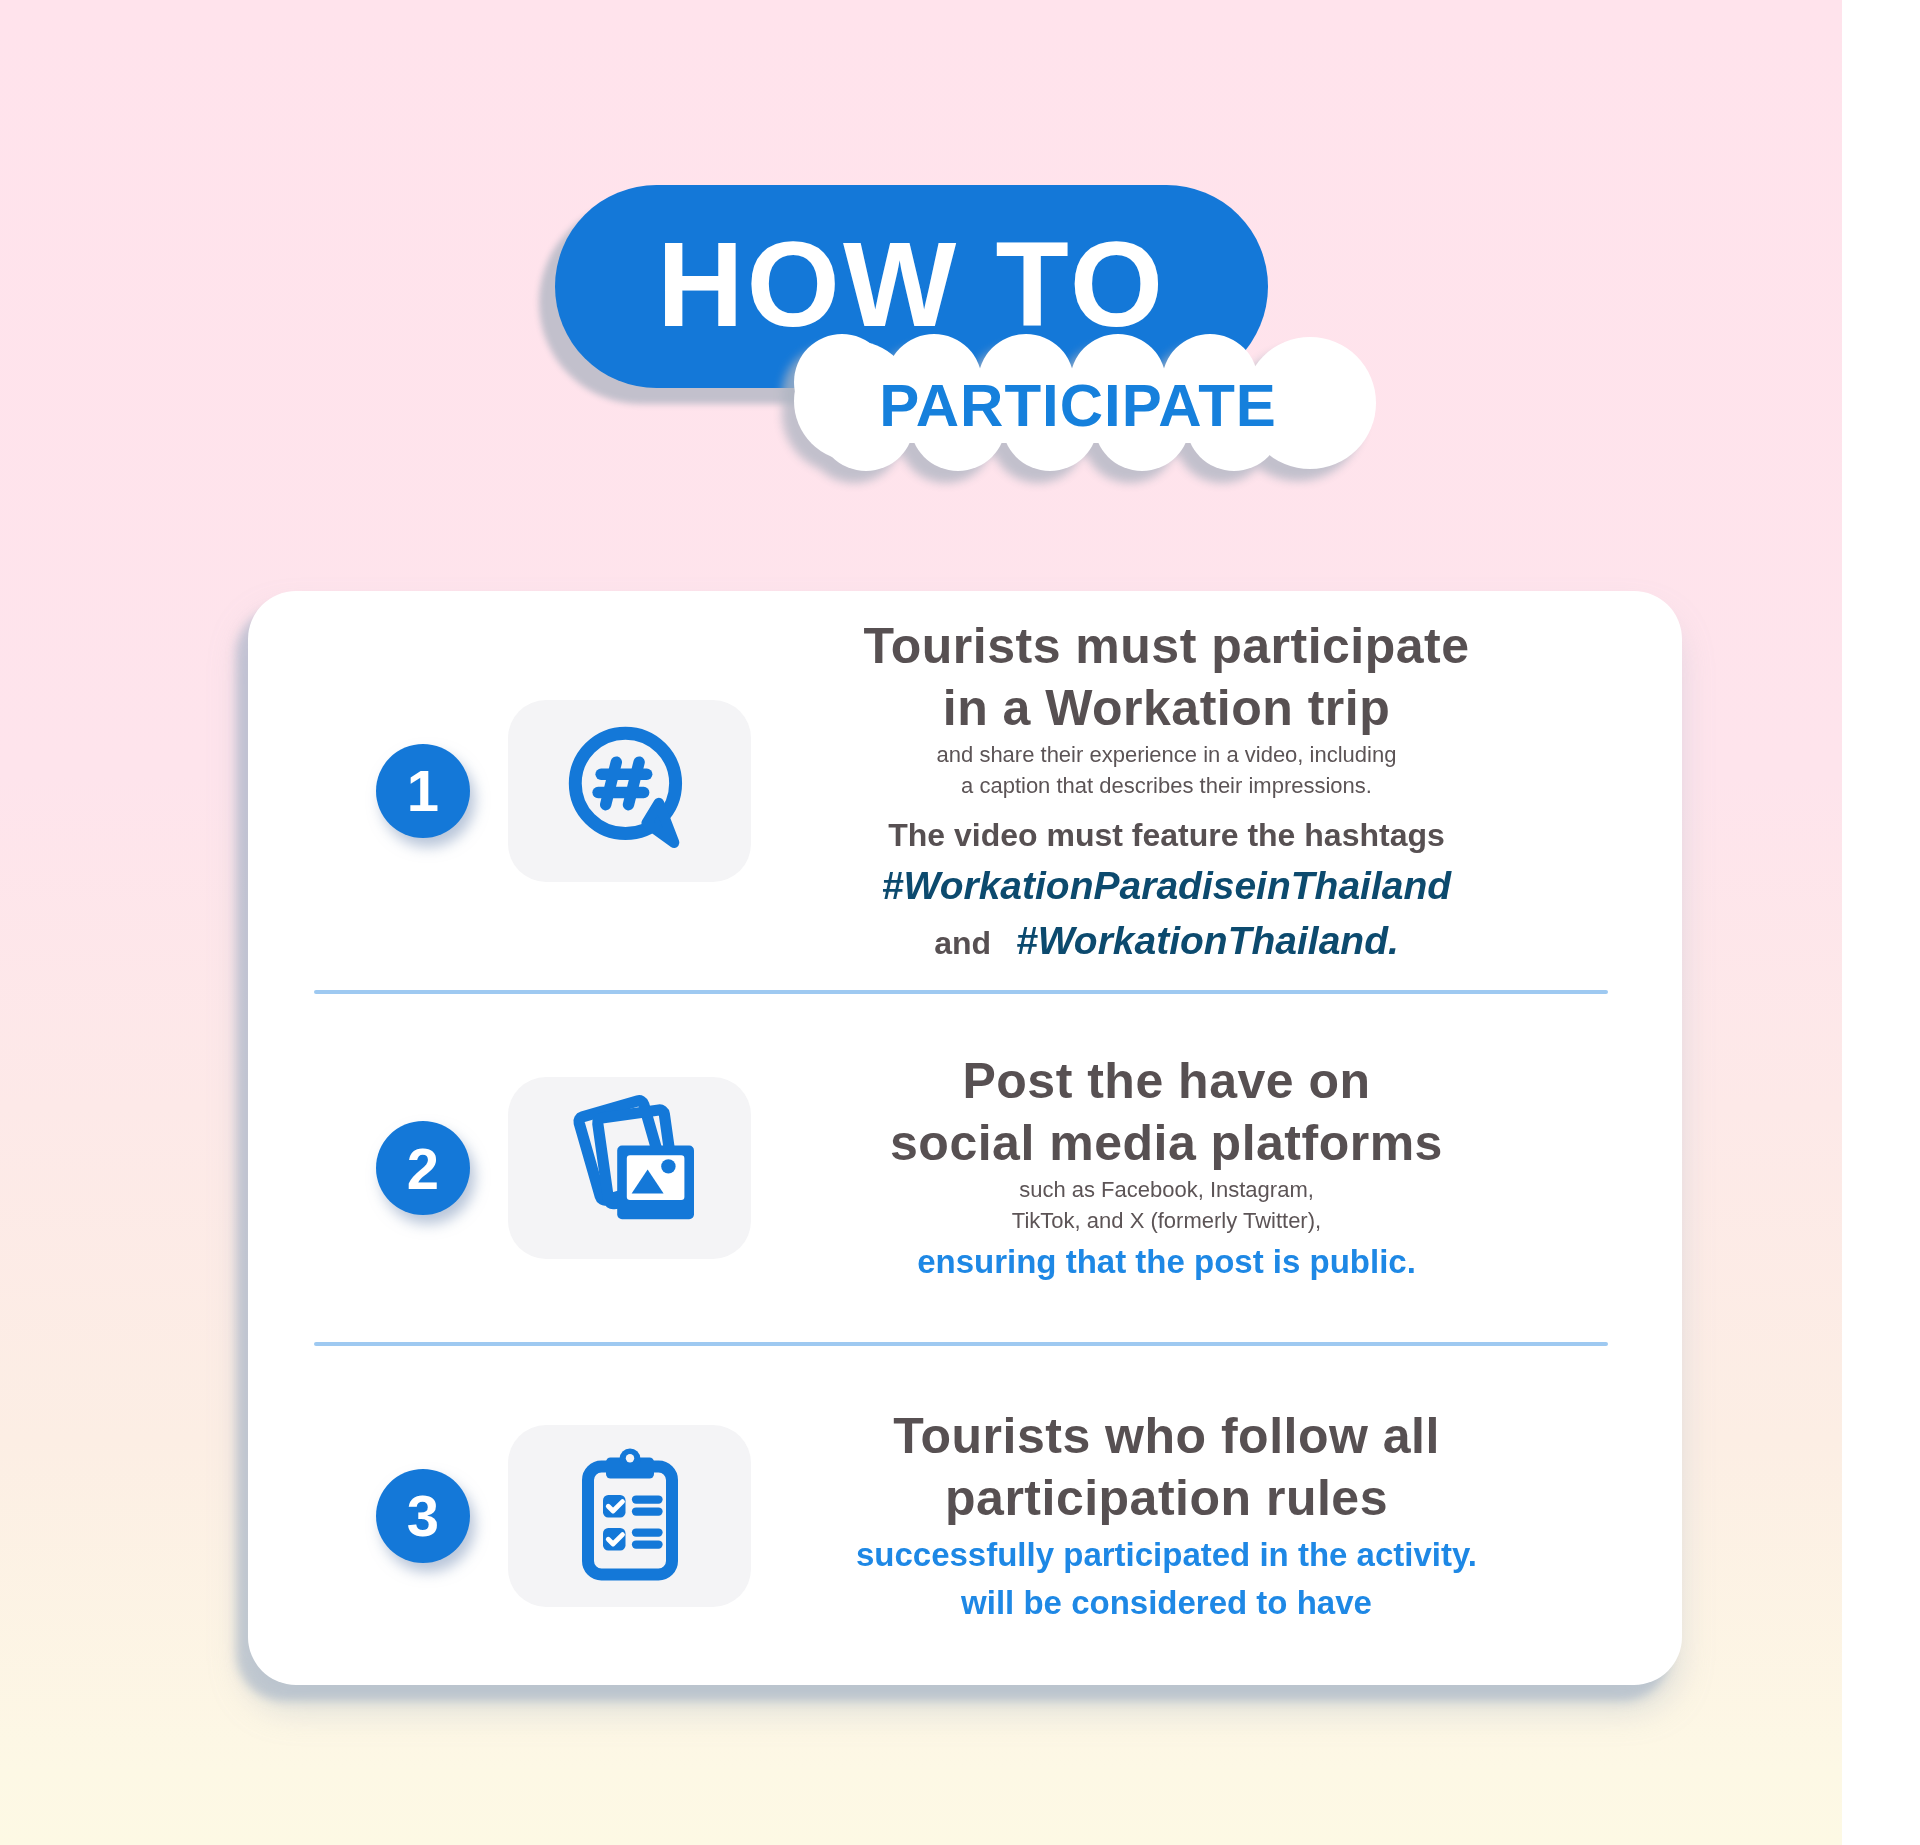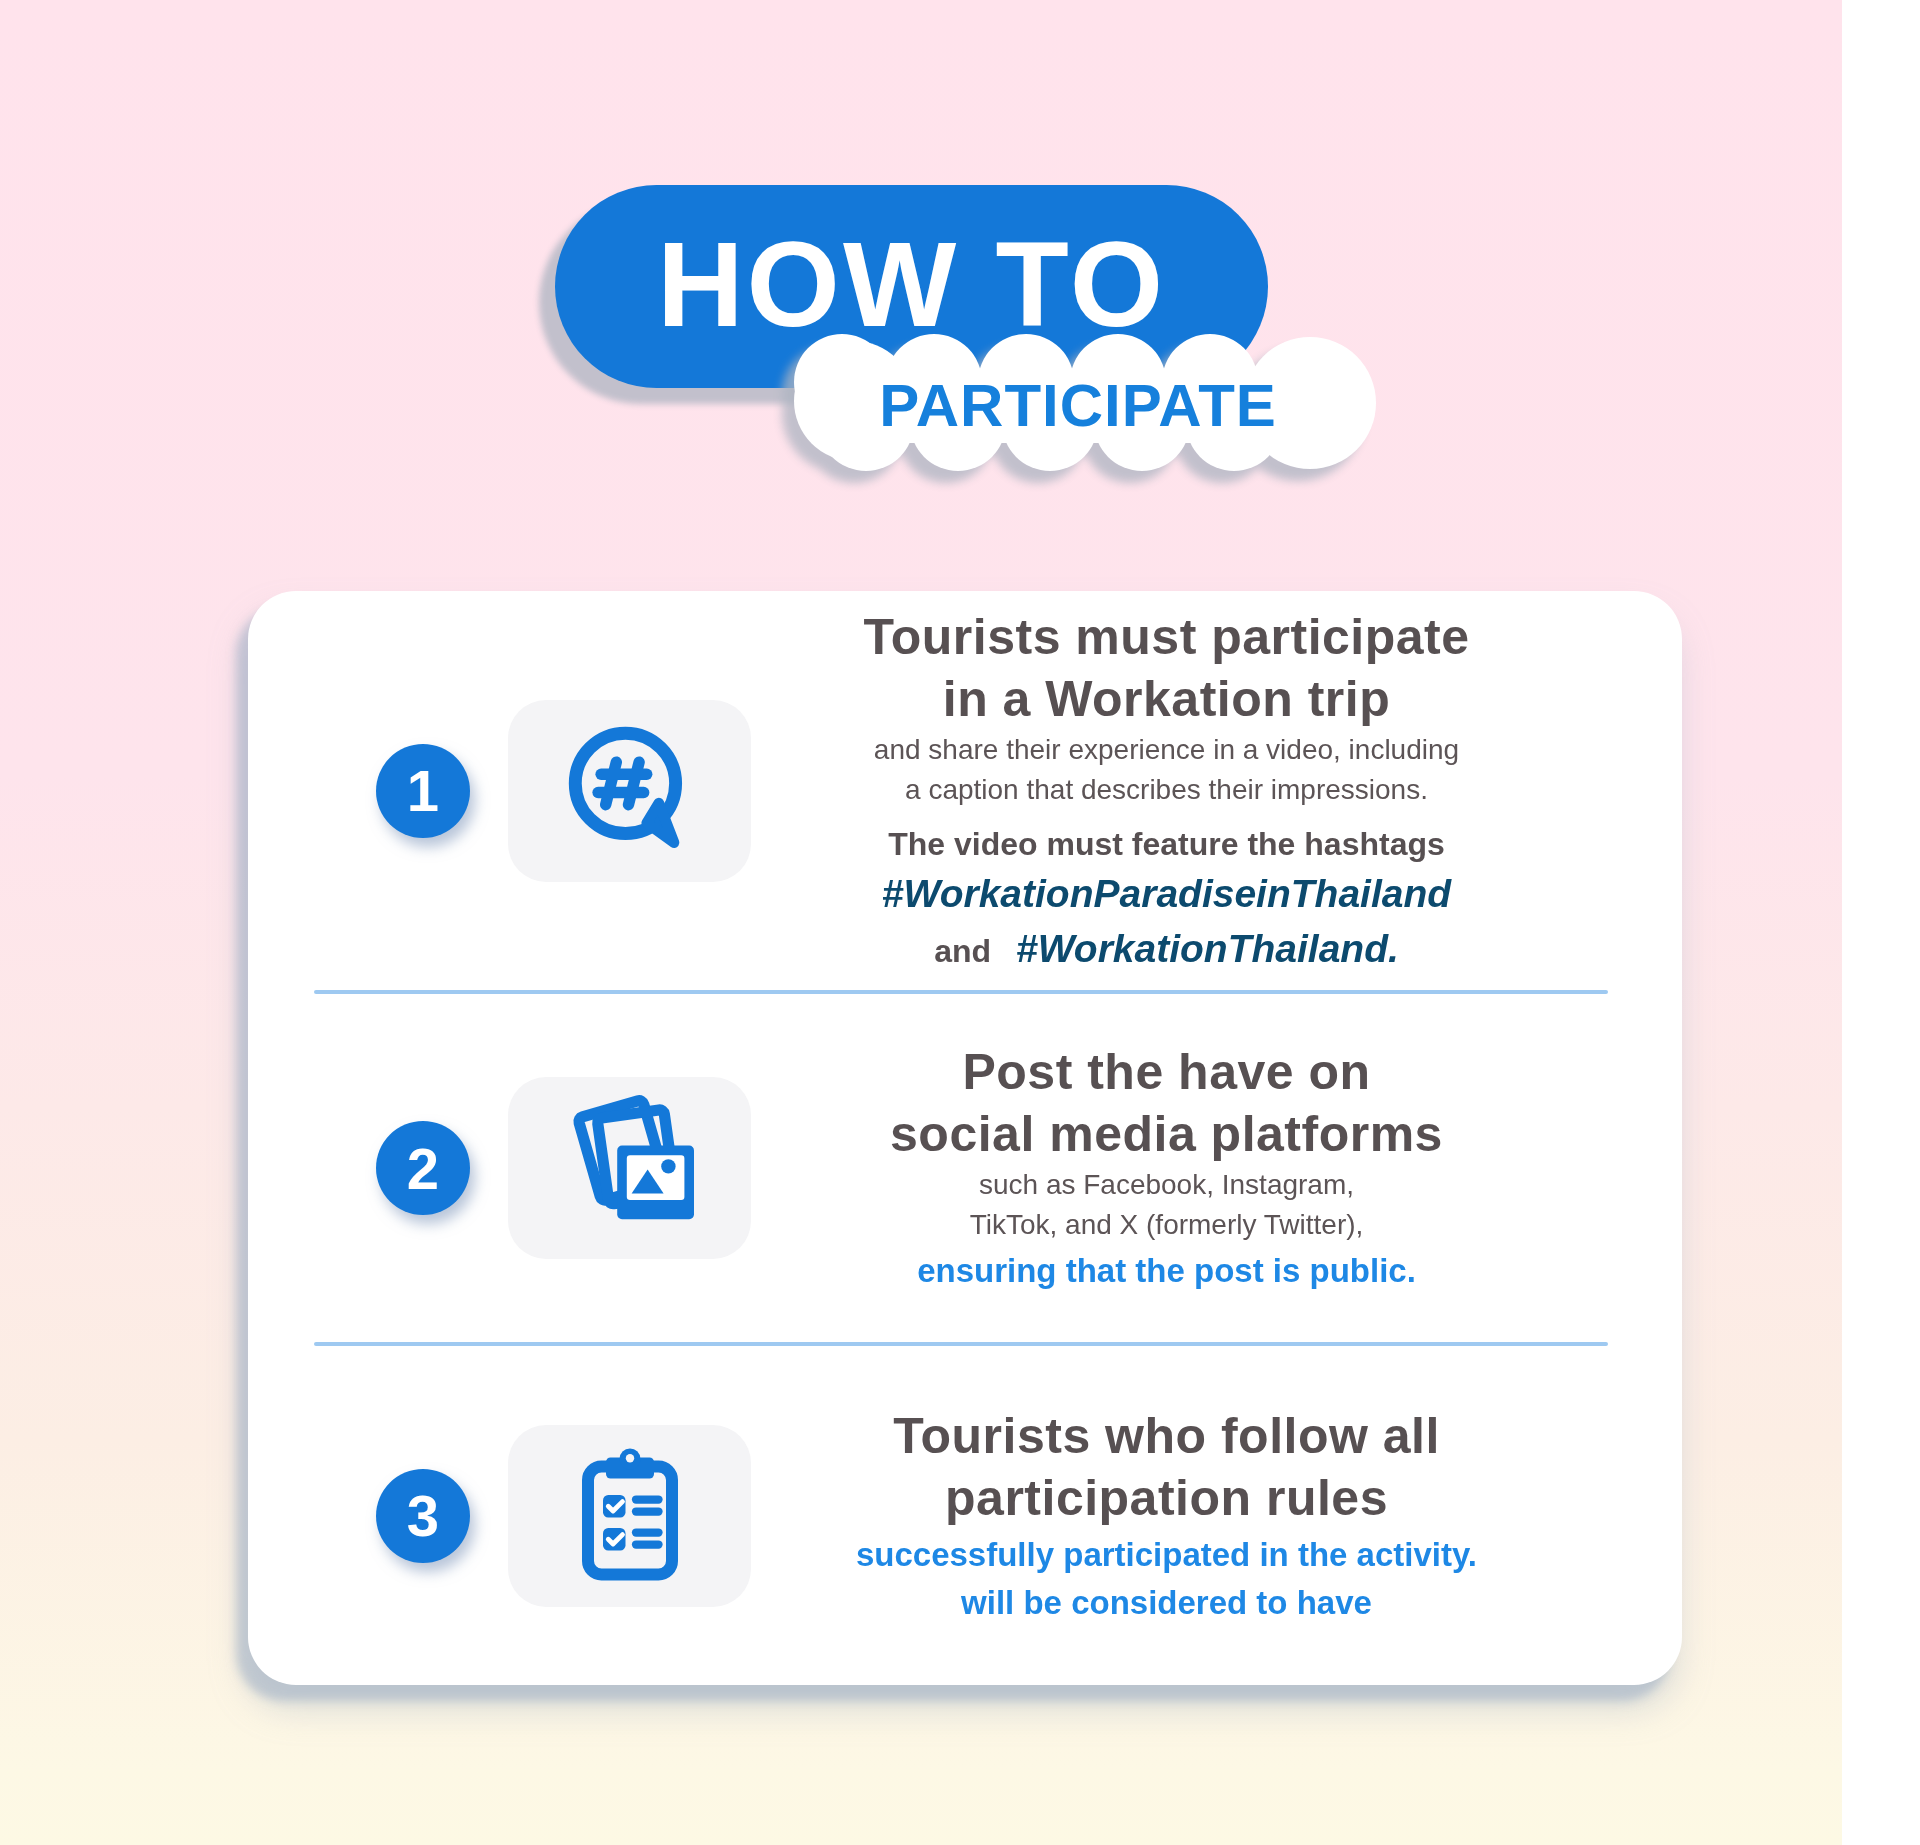--- a/index.html
+++ b/index.html
@@ -53,21 +53,21 @@
     box-shadow:5px 9px 14px rgba(125,150,185,0.55);
   }
   .icon-box {
     width:243px; height:182px; border-radius:38px; background:#f4f4f6; flex-shrink:0;
     margin-left:38px; display:flex; align-items:center; justify-content:center;
   }
 
   .step-text { flex:1; text-align:center; padding-right:60px; }
   .step-heading { font-size:50px; font-weight:800; color:#575052; line-height:1.24; letter-spacing:0.5px; }
   .step-heading .line { display:block; }
-  .step-body { font-size:28px; color:#5c5456; line-height:1.42; margin-top:0; }
+  .step-body { font-size:22px; color:#5c5456; line-height:1.42; margin-top:0; }
   .step-body .line { display:block; }
   .step-bold { font-size:32px; font-weight:800; color:#575052; margin-top:14px; line-height:1.3; }
   .hashtag { font-size:39px; font-weight:800; font-style:italic; color:#0c4a6e; line-height:1.3; }
   .hash-line { margin-top:4px; }
   .blue-bold { font-size:33px; font-weight:800; color:#1e88e5; line-height:1.45; margin-top:2px; }
   .blue-bold .line { display:block; }
   .and-word { font-size:32px; font-weight:800; color:#575052; font-style:normal; margin-right:25px; }
 </style>
 </head>
 <body>

